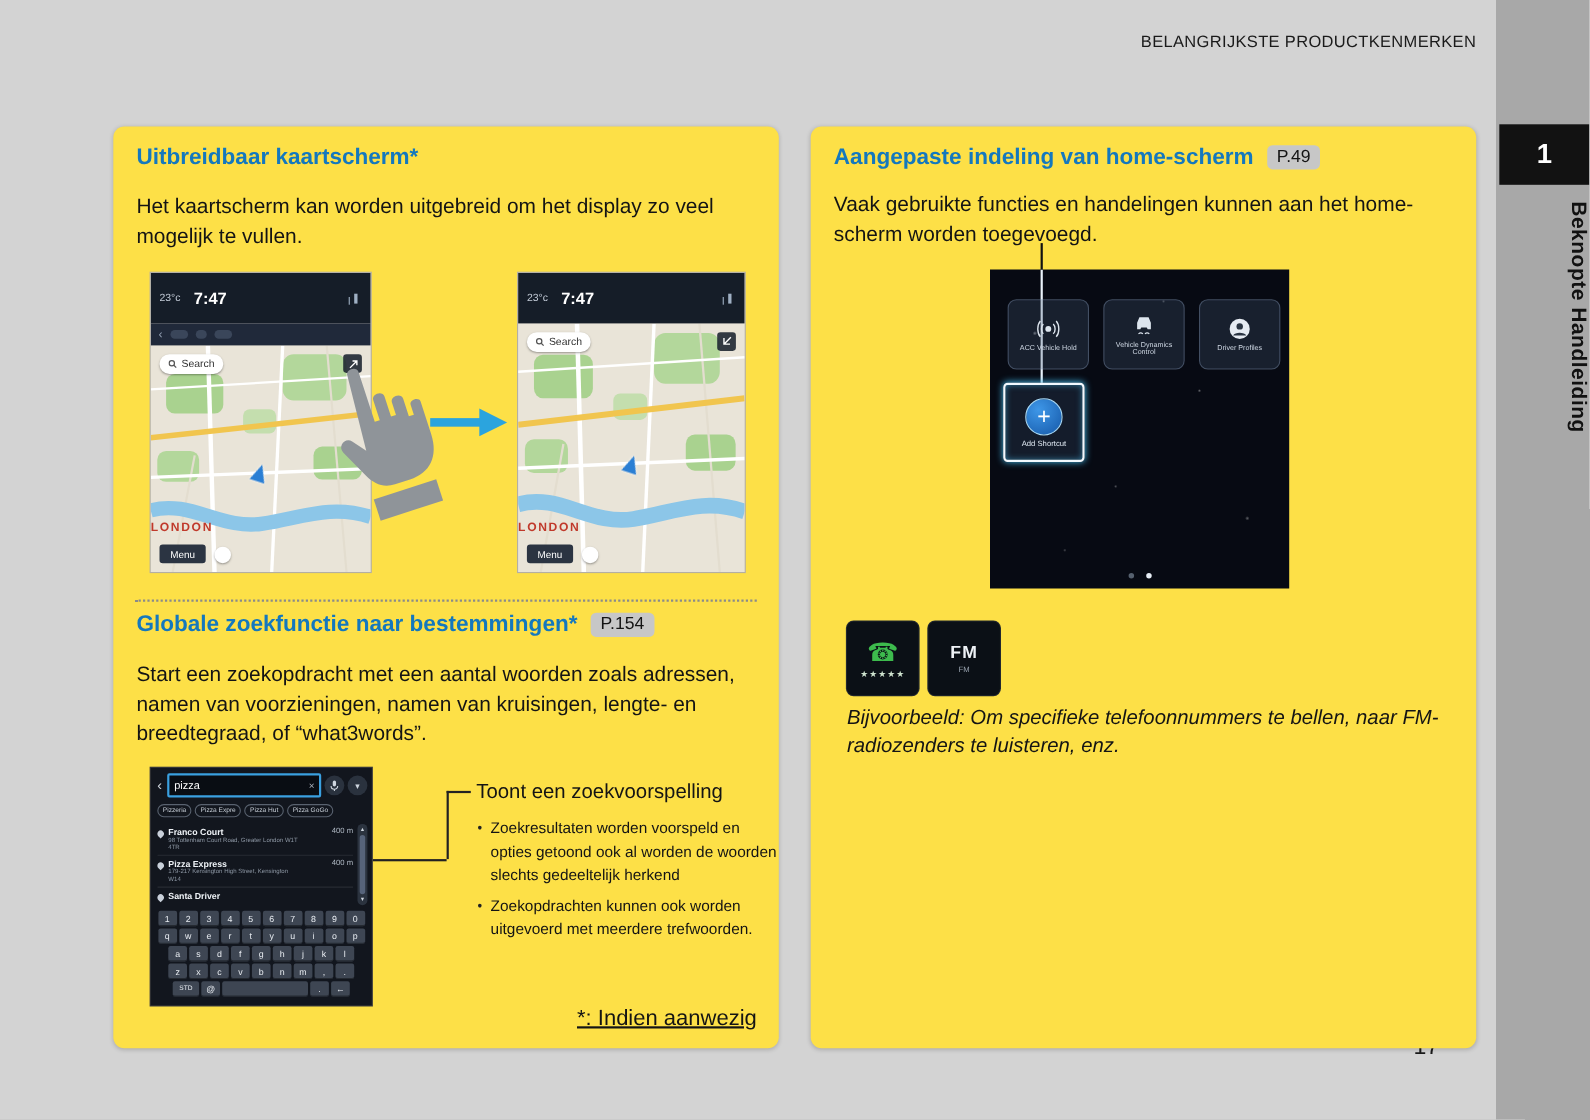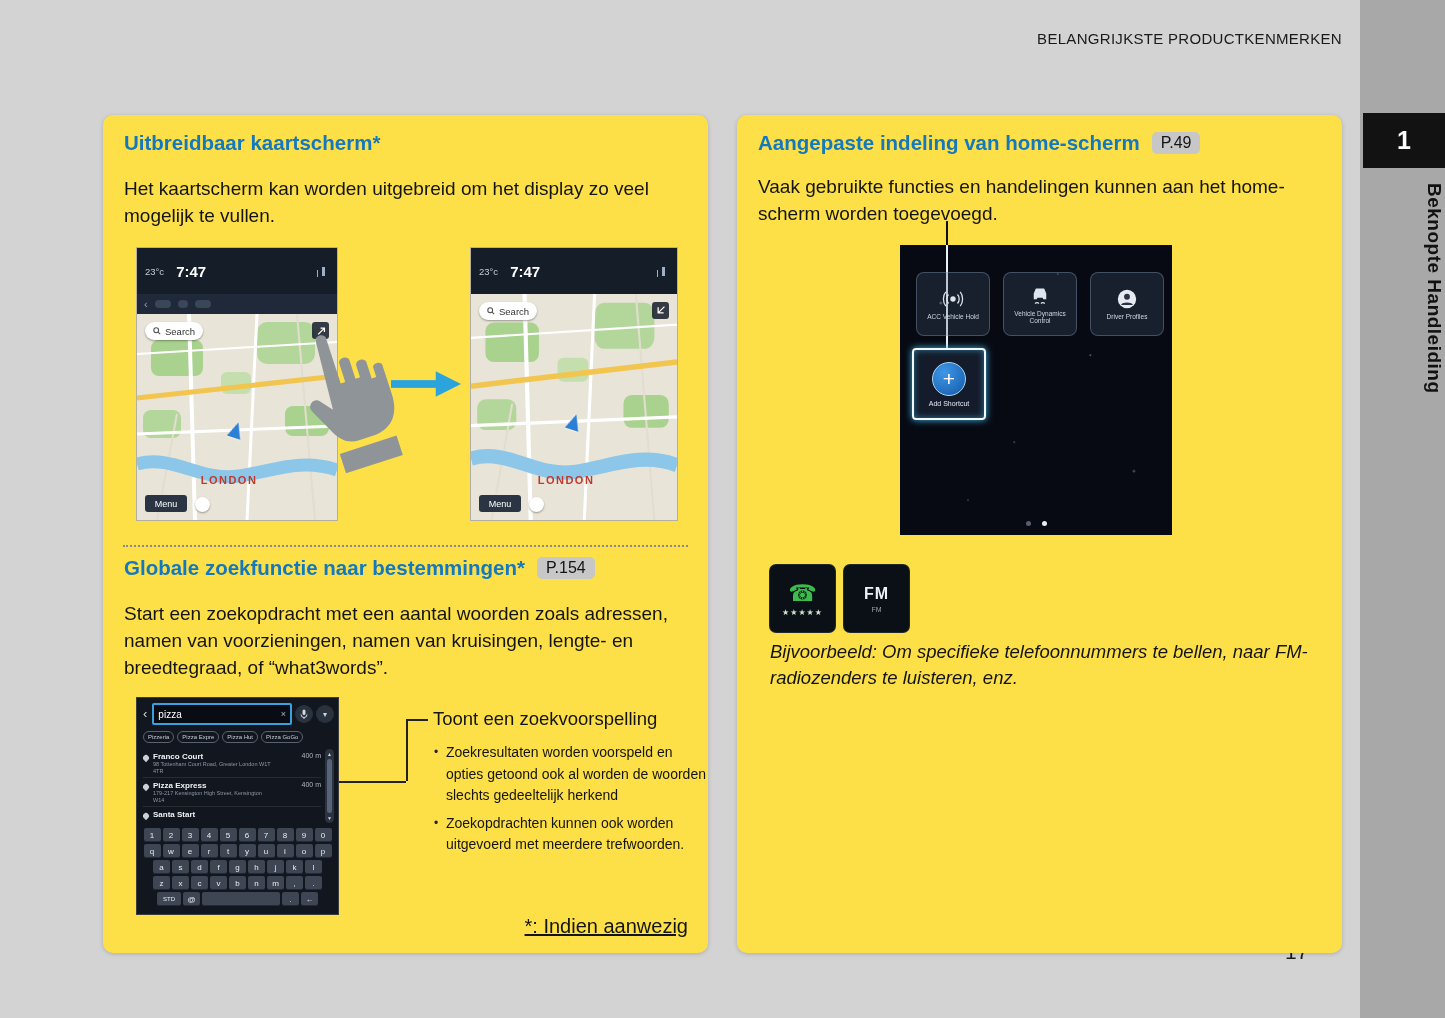--- a/index.html
+++ b/index.html
@@ -29,21 +29,21 @@
   .m-time{font-size:15px;font-weight:bold;color:#fff;margin-left:12px;}
   .m-sig{margin-left:auto;width:3px;height:9px;background:#9fb0c4;box-shadow:-6px 2px 0 -1px #9fb0c4,-12px 4px 0 -2px #9fb0c4;margin-right:4px;}
   .map-sub{position:absolute;top:46px;left:0;right:0;height:20px;background:#20293a;display:flex;align-items:center;gap:7px;padding:0 7px;color:#93a0b4;font-size:11px;z-index:2;}
   .m-pill{width:16px;height:8px;border-radius:4px;background:#3a465a;display:inline-block;}
   .m-pill.short{width:10px;}
   .map-body{position:absolute;left:0;right:0;bottom:0;overflow:hidden;}
   .map-body svg.terrain{position:absolute;inset:0;}
   .m-search{position:absolute;top:8px;left:8px;height:18px;background:#fff;border-radius:9px;box-shadow:0 1px 2px rgba(0,0,0,.35);display:flex;align-items:center;gap:4px;padding:0 8px;font-size:9.5px;color:#333;z-index:3;}
   .m-expand{position:absolute;top:8px;right:8px;width:17px;height:17px;background:rgba(25,34,46,.88);border-radius:3px;display:flex;align-items:center;justify-content:center;z-index:3;}
   .m-cursor{position:absolute;left:92px;top:108px;width:0;height:0;border-left:7px solid transparent;border-right:7px solid transparent;border-bottom:16px solid #2b7fd4;transform:rotate(18deg);filter:drop-shadow(0 0 1px #fff);z-index:3;}
-  .m-city{position:absolute;bottom:34px;left:0;right:16px;text-align:center;font-size:11px;font-weight:bold;color:#c0392b;letter-spacing:1.5px;z-index:3;}
+  .m-city{position:absolute;bottom:34px;left:0;right:16px;text-align:left;font-size:11px;font-weight:bold;color:#c0392b;letter-spacing:1.5px;z-index:3;}
   .m-menu{position:absolute;bottom:8px;left:8px;width:42px;height:17px;background:#2b3442;border-radius:3px;color:#fff;font-size:9px;display:flex;align-items:center;justify-content:center;z-index:3;}
   .m-vol{position:absolute;bottom:8px;left:58px;width:15px;height:15px;border-radius:50%;background:#fff;box-shadow:0 1px 2px rgba(0,0,0,.35);z-index:3;}
 
   .hand-wrap{position:absolute;left:196px;top:210px;width:96px;height:148px;z-index:10;transform:rotate(-18deg);}
   .blue-arrow{position:absolute;left:288px;top:256px;width:70px;height:26px;z-index:9;}
 
   .dotted-divider{position:absolute;left:20px;right:20px;top:430px;border-top:2px dotted #8a8a8a;}
 
   
   .kb-shot{position:absolute;left:34px;top:583px;width:201px;height:216px;background:#12161e;overflow:hidden;box-shadow:0 0 0 1px #3c3c3c;}
@@ -274,21 +274,21 @@
           <span class="kb-pin"></span>
           <span>
             <div class="kb-name">Pizza Express</div>
             <div class="kb-addr">179-217 Kensington High Street, Kensington W14</div>
           </span>
           <span class="kb-dist">400 m</span>
         </div>
           <div class="kb-item">
           <span class="kb-pin"></span>
           <span>
-            <div class="kb-name">Santa Start</div>
+            <div class="kb-name">Santa Driver</div>
             <div class="kb-addr"></div>
           </span>
           <span class="kb-dist"></span>
         </div>
         </div>
       <div class="kb-scroll">
         <span>▲</span>
         <span class="thumb"></span>
         <span>▼</span>
       </div>

